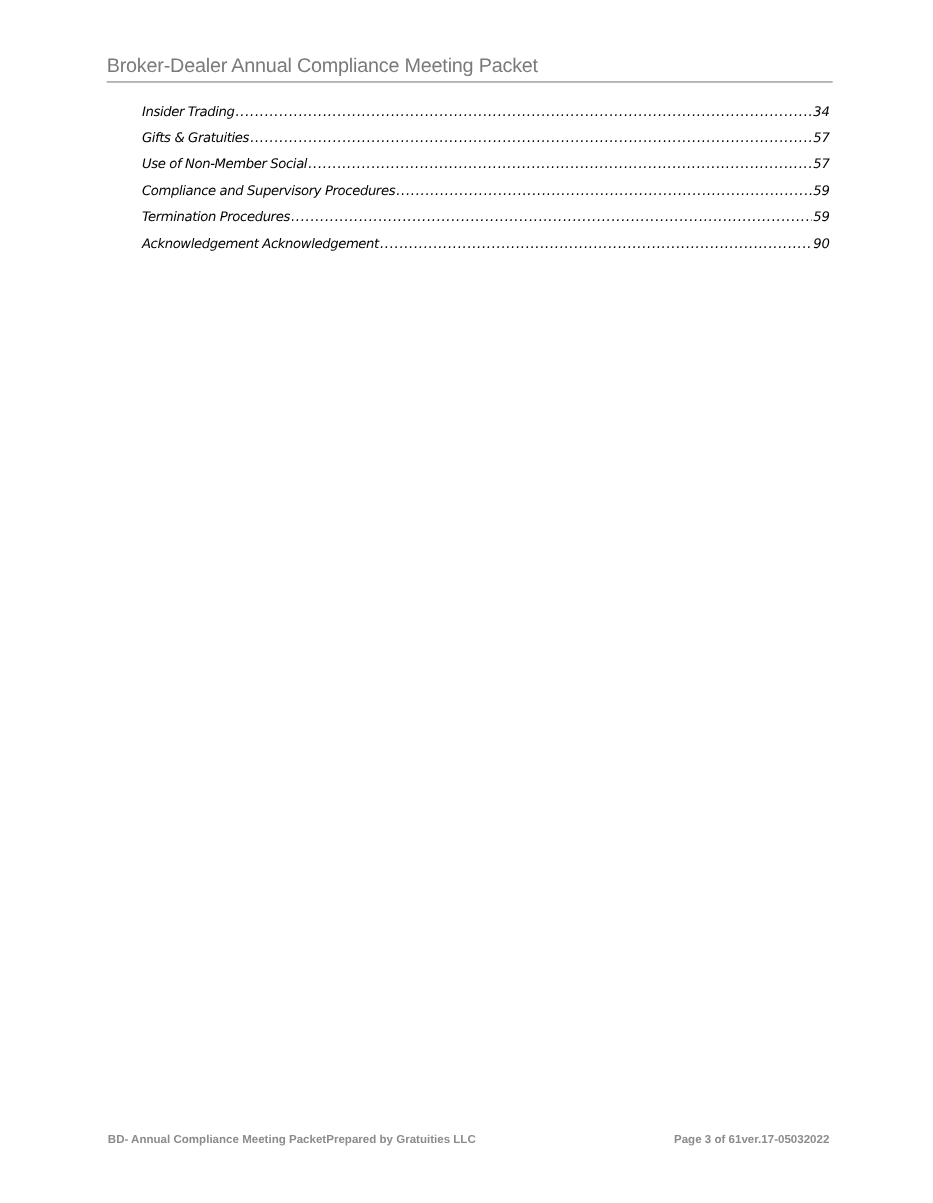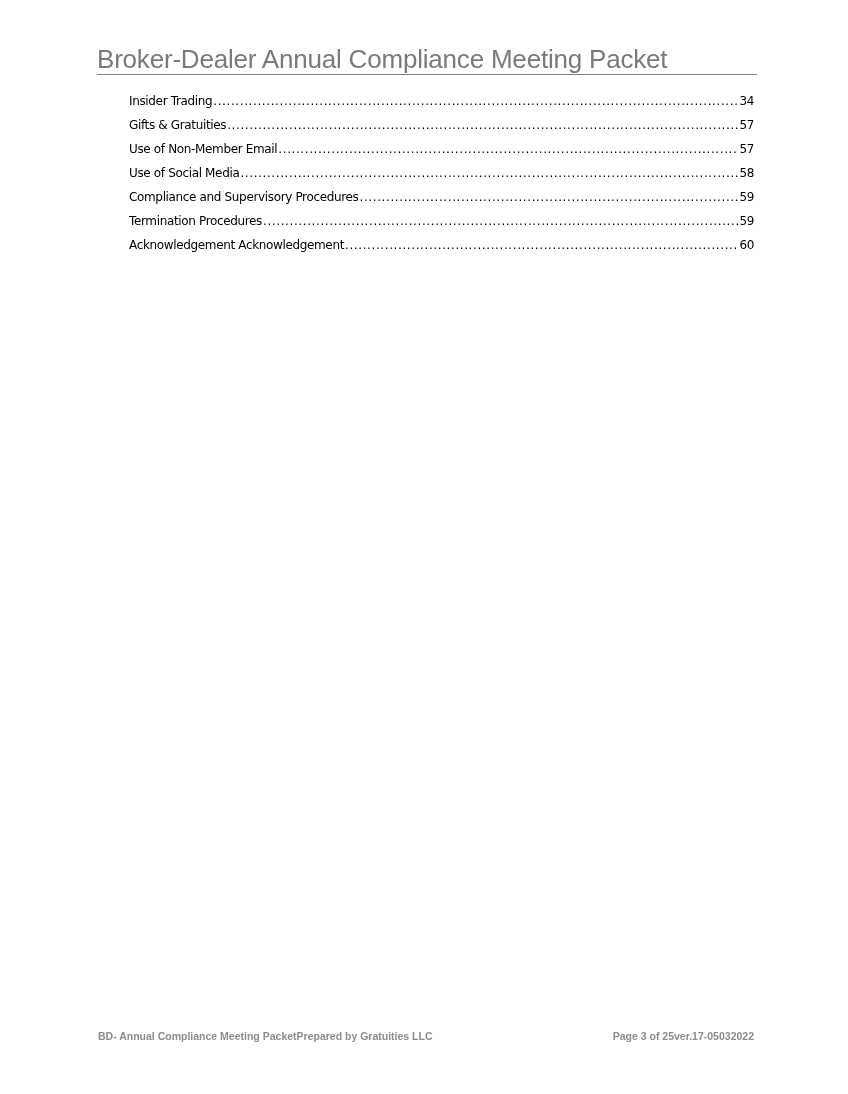--- a/index.html
+++ b/index.html
@@ -12,21 +12,21 @@
       height: 1094px;
       position: relative;
       overflow: hidden;
     }
     .page-title {
       position: absolute;
       left: 97px;
       top: 44px;
       width: 660px;
       font-family: "Liberation Sans", sans-serif;
-      font-size: 26px;
+      font-size: 18px;
       color: #7a7a7a;
       line-height: 30px;
       letter-spacing: -0.2px;
       white-space: nowrap;
     }
     .title-rule {
       position: absolute;
       left: 97px;
       top: 74px;
       width: 660px;
@@ -40,20 +40,21 @@
       width: 625px;
     }
     .toc-row {
       display: flex;
       align-items: baseline;
       height: 24px;
       font-family: "DejaVu Sans", sans-serif;
       font-size: 12px;
       color: #000000;
       letter-spacing: -0.35px;
+      font-style: italic;
     }
     .toc-label {
       white-space: nowrap;
       flex: 0 0 auto;
     }
     .toc-leader {
       flex: 1 1 auto;
       overflow: hidden;
       white-space: nowrap;
       margin: 0 1px;
@@ -97,48 +98,43 @@
     <span class="toc-label">Insider Trading</span>
     <span class="toc-leader"></span>
     <span class="toc-page">34</span>
   </div>
   <div class="toc-row">
     <span class="toc-label">Gifts &amp; Gratuities</span>
     <span class="toc-leader"></span>
     <span class="toc-page">57</span>
   </div>
   <div class="toc-row">
-    <span class="toc-label">Use of Non-Member Email</span>
+    <span class="toc-label">Use of Non-Member Social</span>
     <span class="toc-leader"></span>
     <span class="toc-page">57</span>
-  </div>
-  <div class="toc-row">
-    <span class="toc-label">Use of Social Media</span>
-    <span class="toc-leader"></span>
-    <span class="toc-page">58</span>
   </div>
   <div class="toc-row">
     <span class="toc-label">Compliance and Supervisory Procedures</span>
     <span class="toc-leader"></span>
     <span class="toc-page">59</span>
   </div>
   <div class="toc-row">
     <span class="toc-label">Termination Procedures</span>
     <span class="toc-leader"></span>
     <span class="toc-page">59</span>
   </div>
   <div class="toc-row">
     <span class="toc-label">Acknowledgement Acknowledgement</span>
     <span class="toc-leader"></span>
-    <span class="toc-page">60</span>
+    <span class="toc-page">90</span>
   </div>
 </div>
 
 <div class="footer">
   <div class="footer-left">
     <span>BD- Annual Compliance Meeting Packet</span>
     <span>Prepared by Gratuities LLC</span>
   </div>
   <div class="footer-right">
-    <span>Page 3 of 25</span>
+    <span>Page 3 of 61</span>
     <span>ver.17-05032022</span>
   </div>
 </div>
 
 </body></html>

